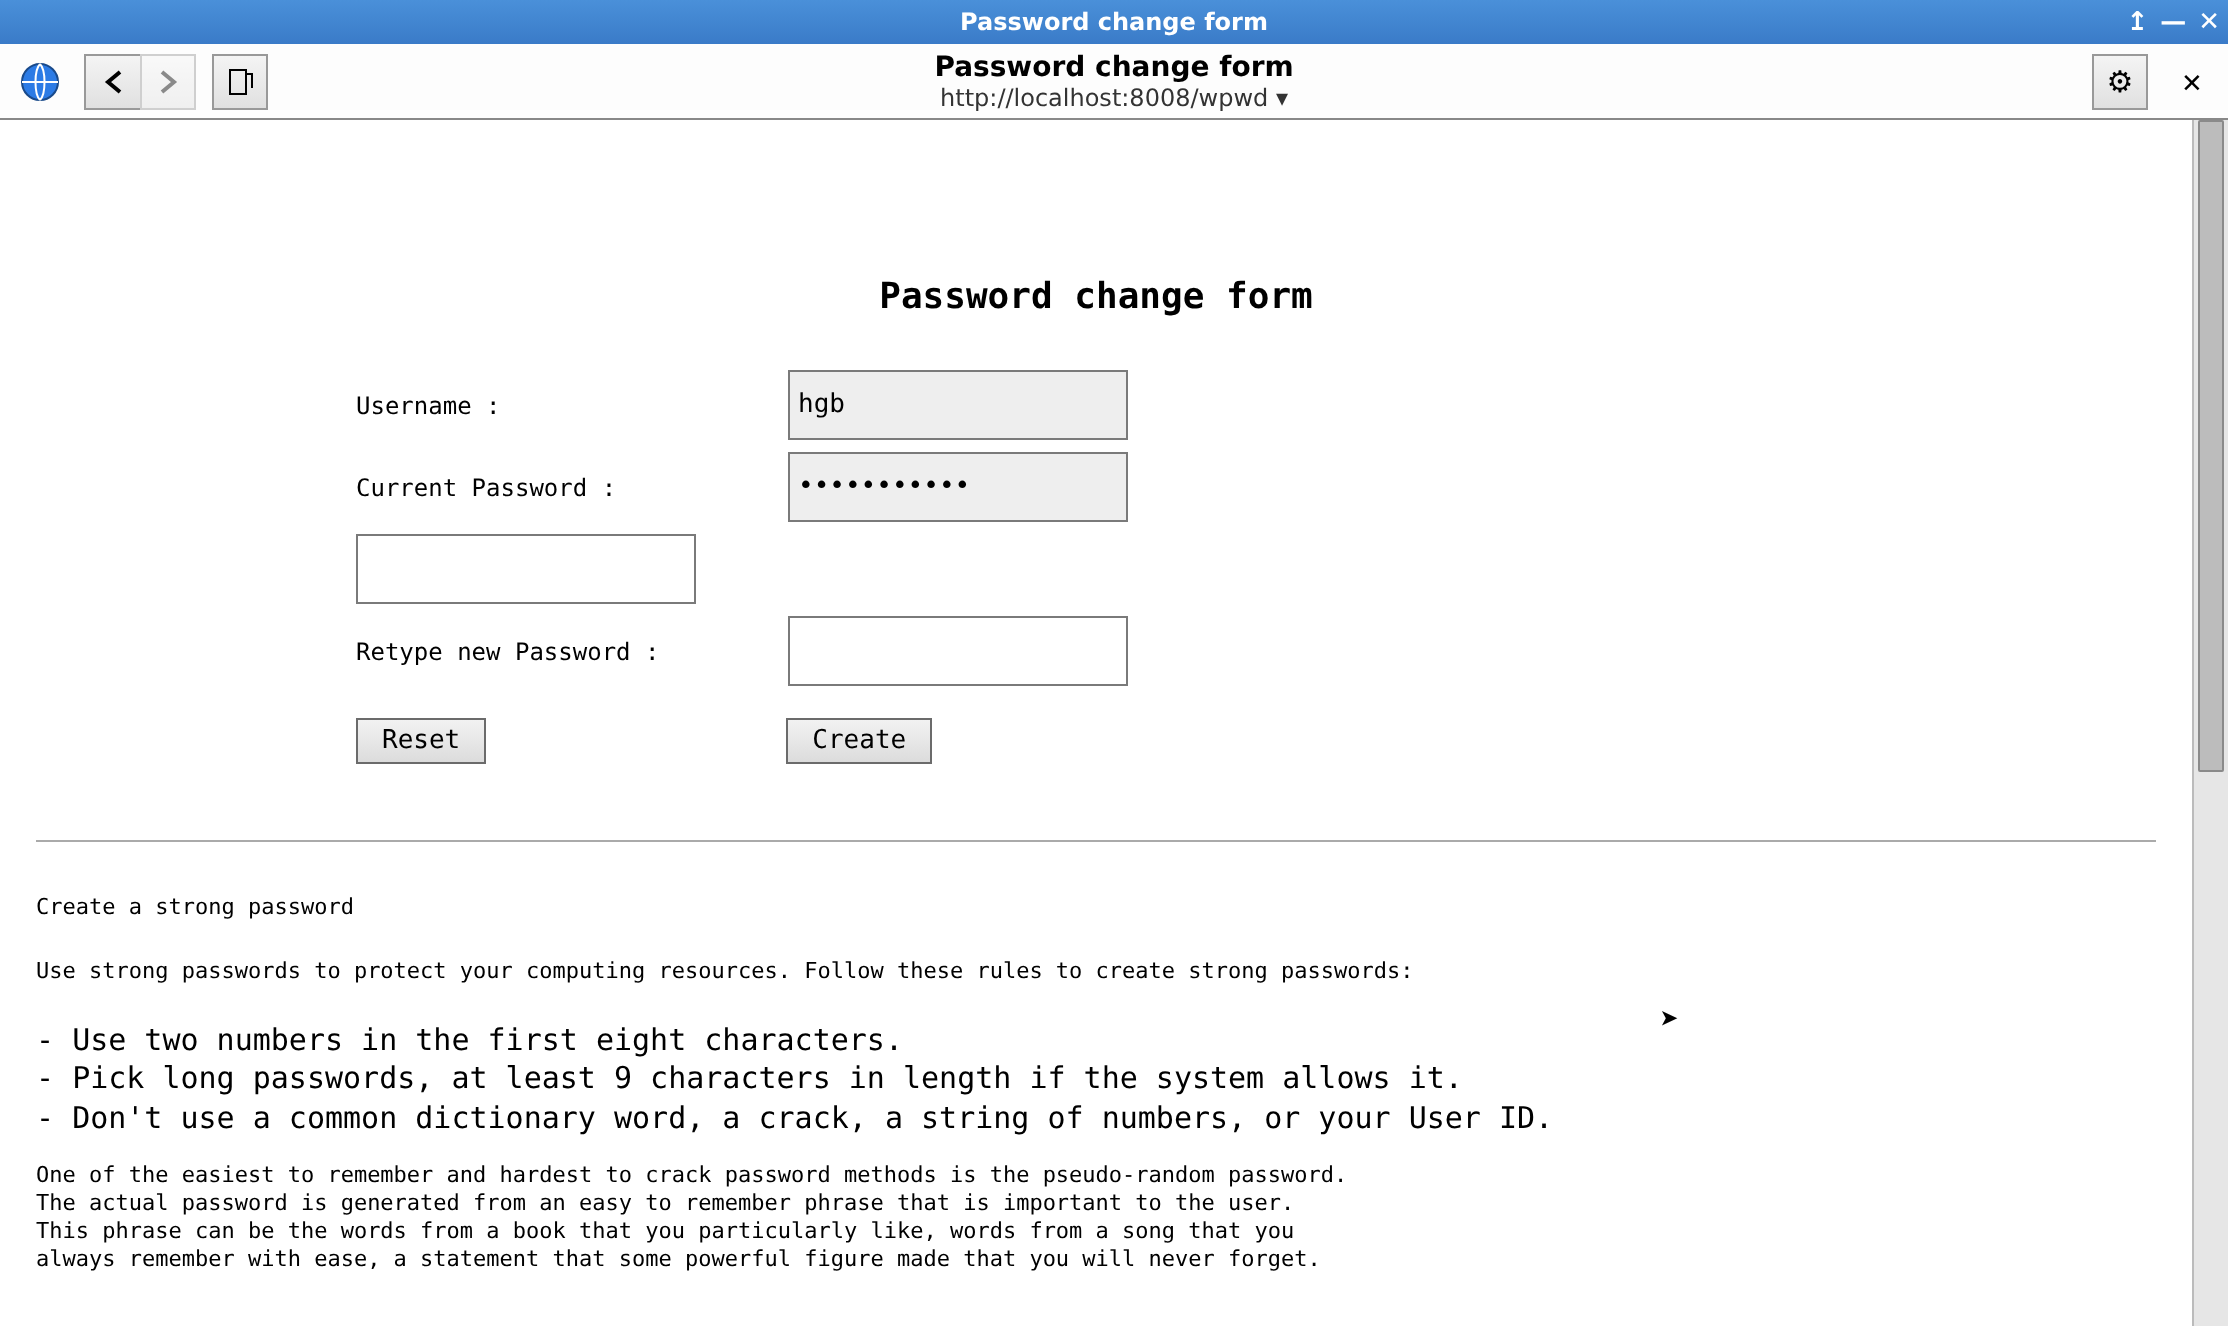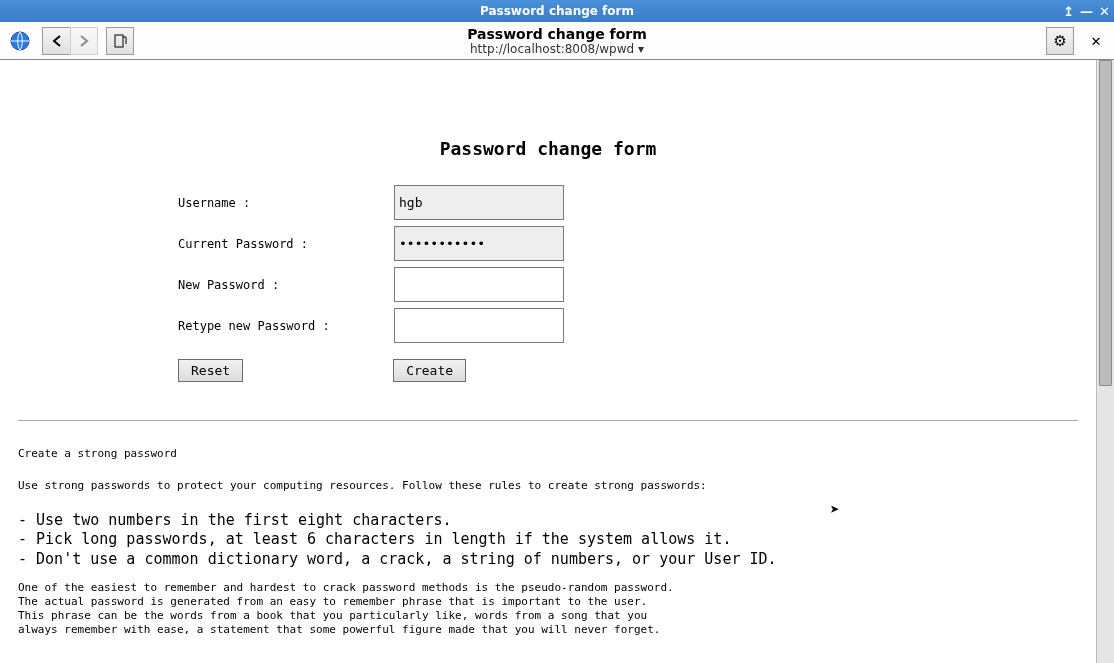--- a/index.html
+++ b/index.html
@@ -107,42 +107,41 @@
     <div class="form-block">
       <div class="form-row">
         <label>Username :</label>
         <input value="hgb" style="">
       </div>
       <div class="form-row">
         <label>Current Password :</label>
         <input value="•••••••••••" style="">
       </div>
       <div class="form-row">
-        <label>New Password :</label>
         <input class="white" value="" style="">
       </div>
       <div class="form-row">
         <label>Retype new Password :</label>
         <input class="white" value="" style="">
       </div>
       <div class="btnrow">
         <button class="fbtn">Reset</button>
         <div class="spacer" style="width:150px"></div>
         <button class="fbtn">Create</button>
       </div>
     </div>
 
     <hr class="sep">
 
     <div class="tips">
       <p>Create a strong password</p>
       <p>Use strong passwords to protect your computing resources. Follow these rules to create strong passwords:</p>
       <ul>
         <li>Use two numbers in the first eight characters.</li>
-        <li>Pick long passwords, at least 6 characters in length if the system allows it.</li>
+        <li>Pick long passwords, at least 9 characters in length if the system allows it.</li>
         <li>Don't use a common dictionary word, a crack, a string of numbers, or your User ID.</li>
       </ul>
       <p>One of the easiest to remember and hardest to crack password methods is the pseudo-random password.
 The actual password is generated from an easy to remember phrase that is important to the user.
 This phrase can be the words from a book that you particularly like, words from a song that you
 always remember with ease, a statement that some powerful figure made that you will never forget.</p>
     </div>
 
   </div>
   <div class="scrollbar">

